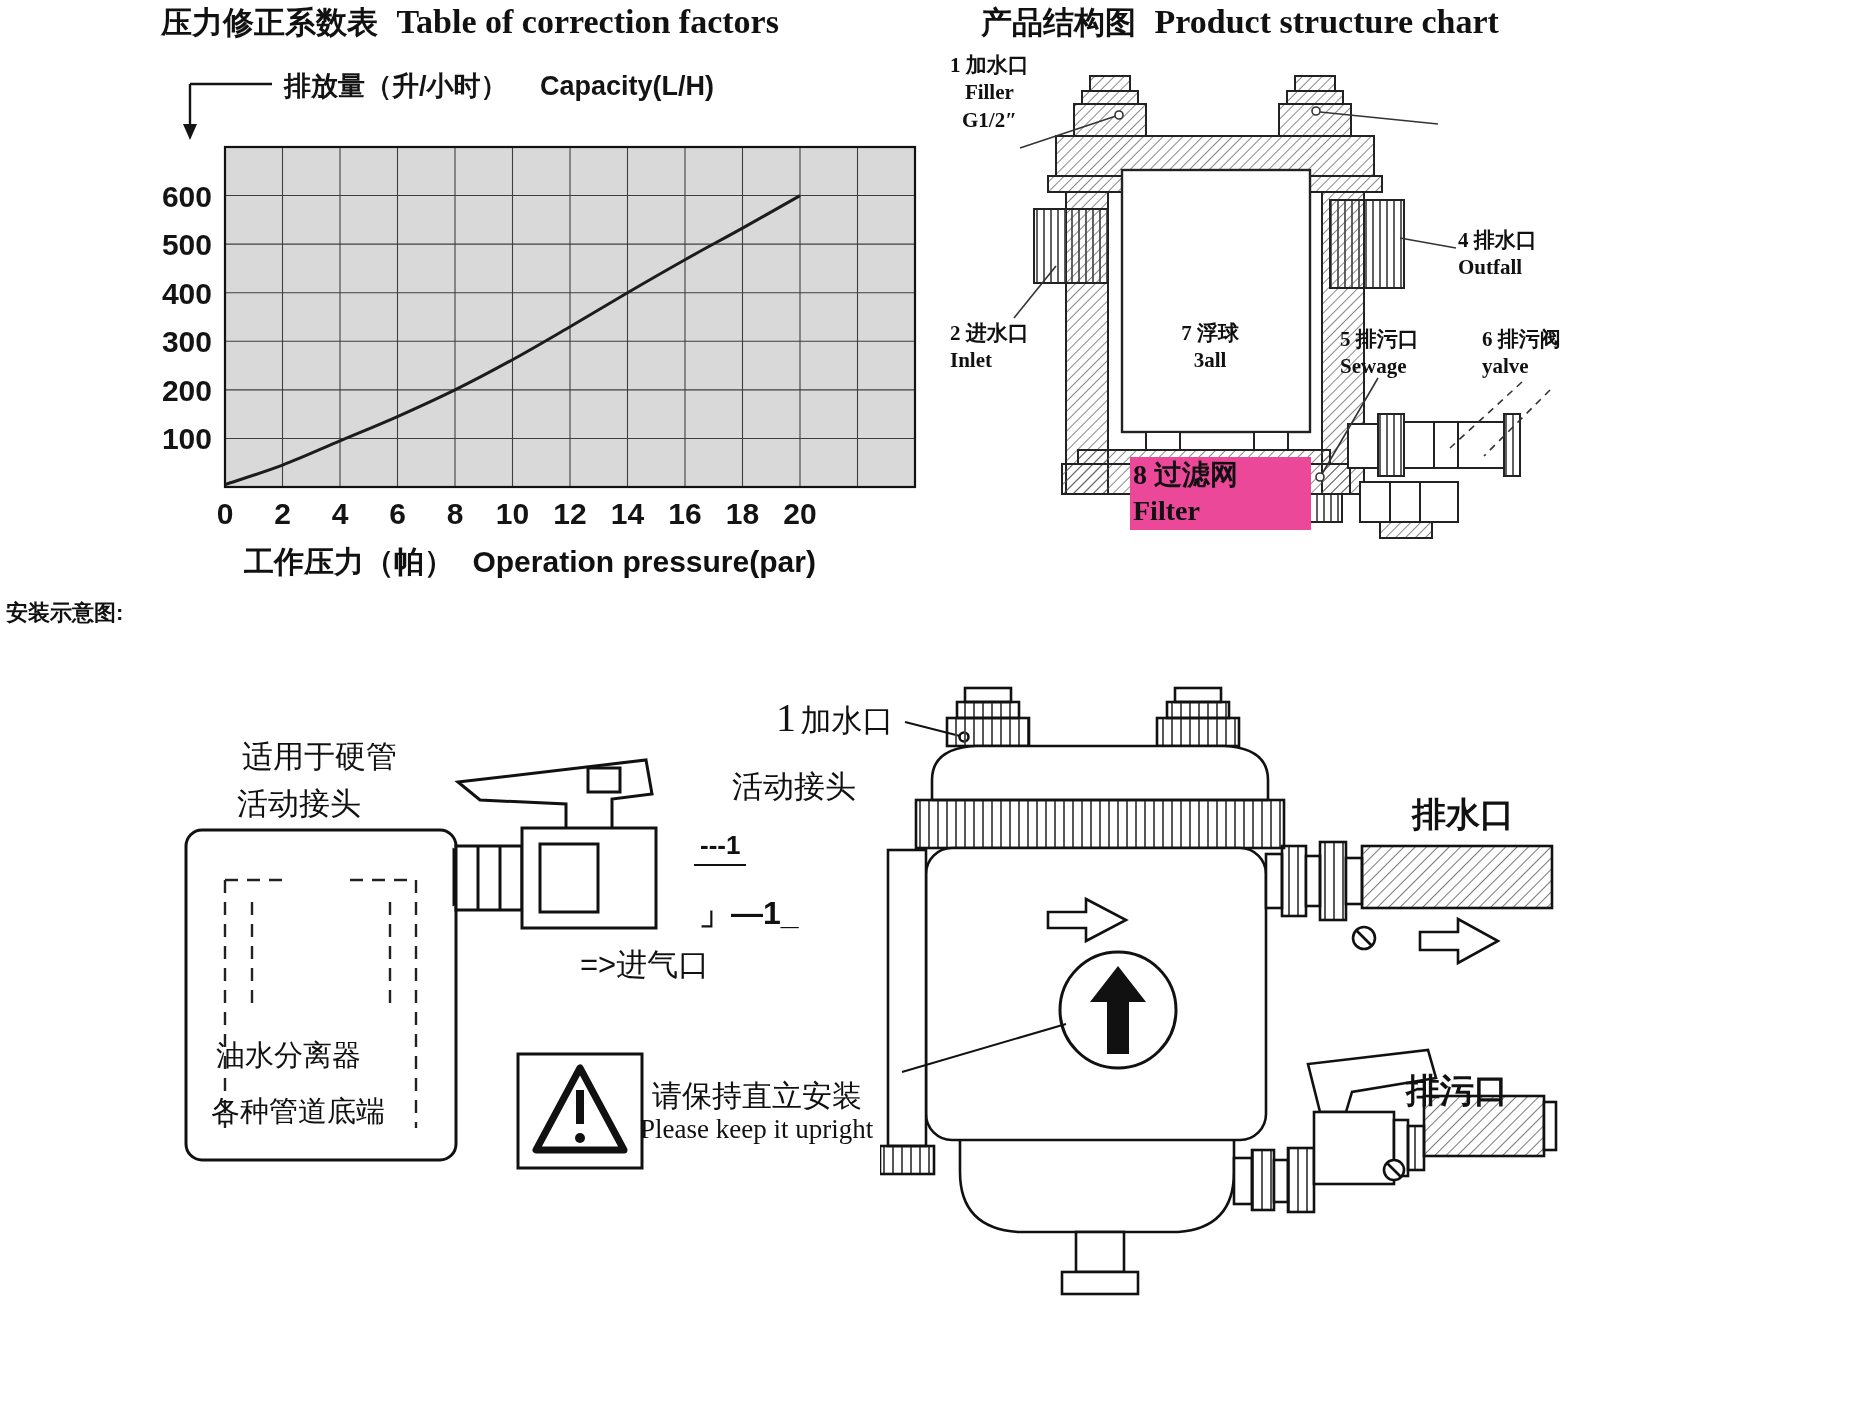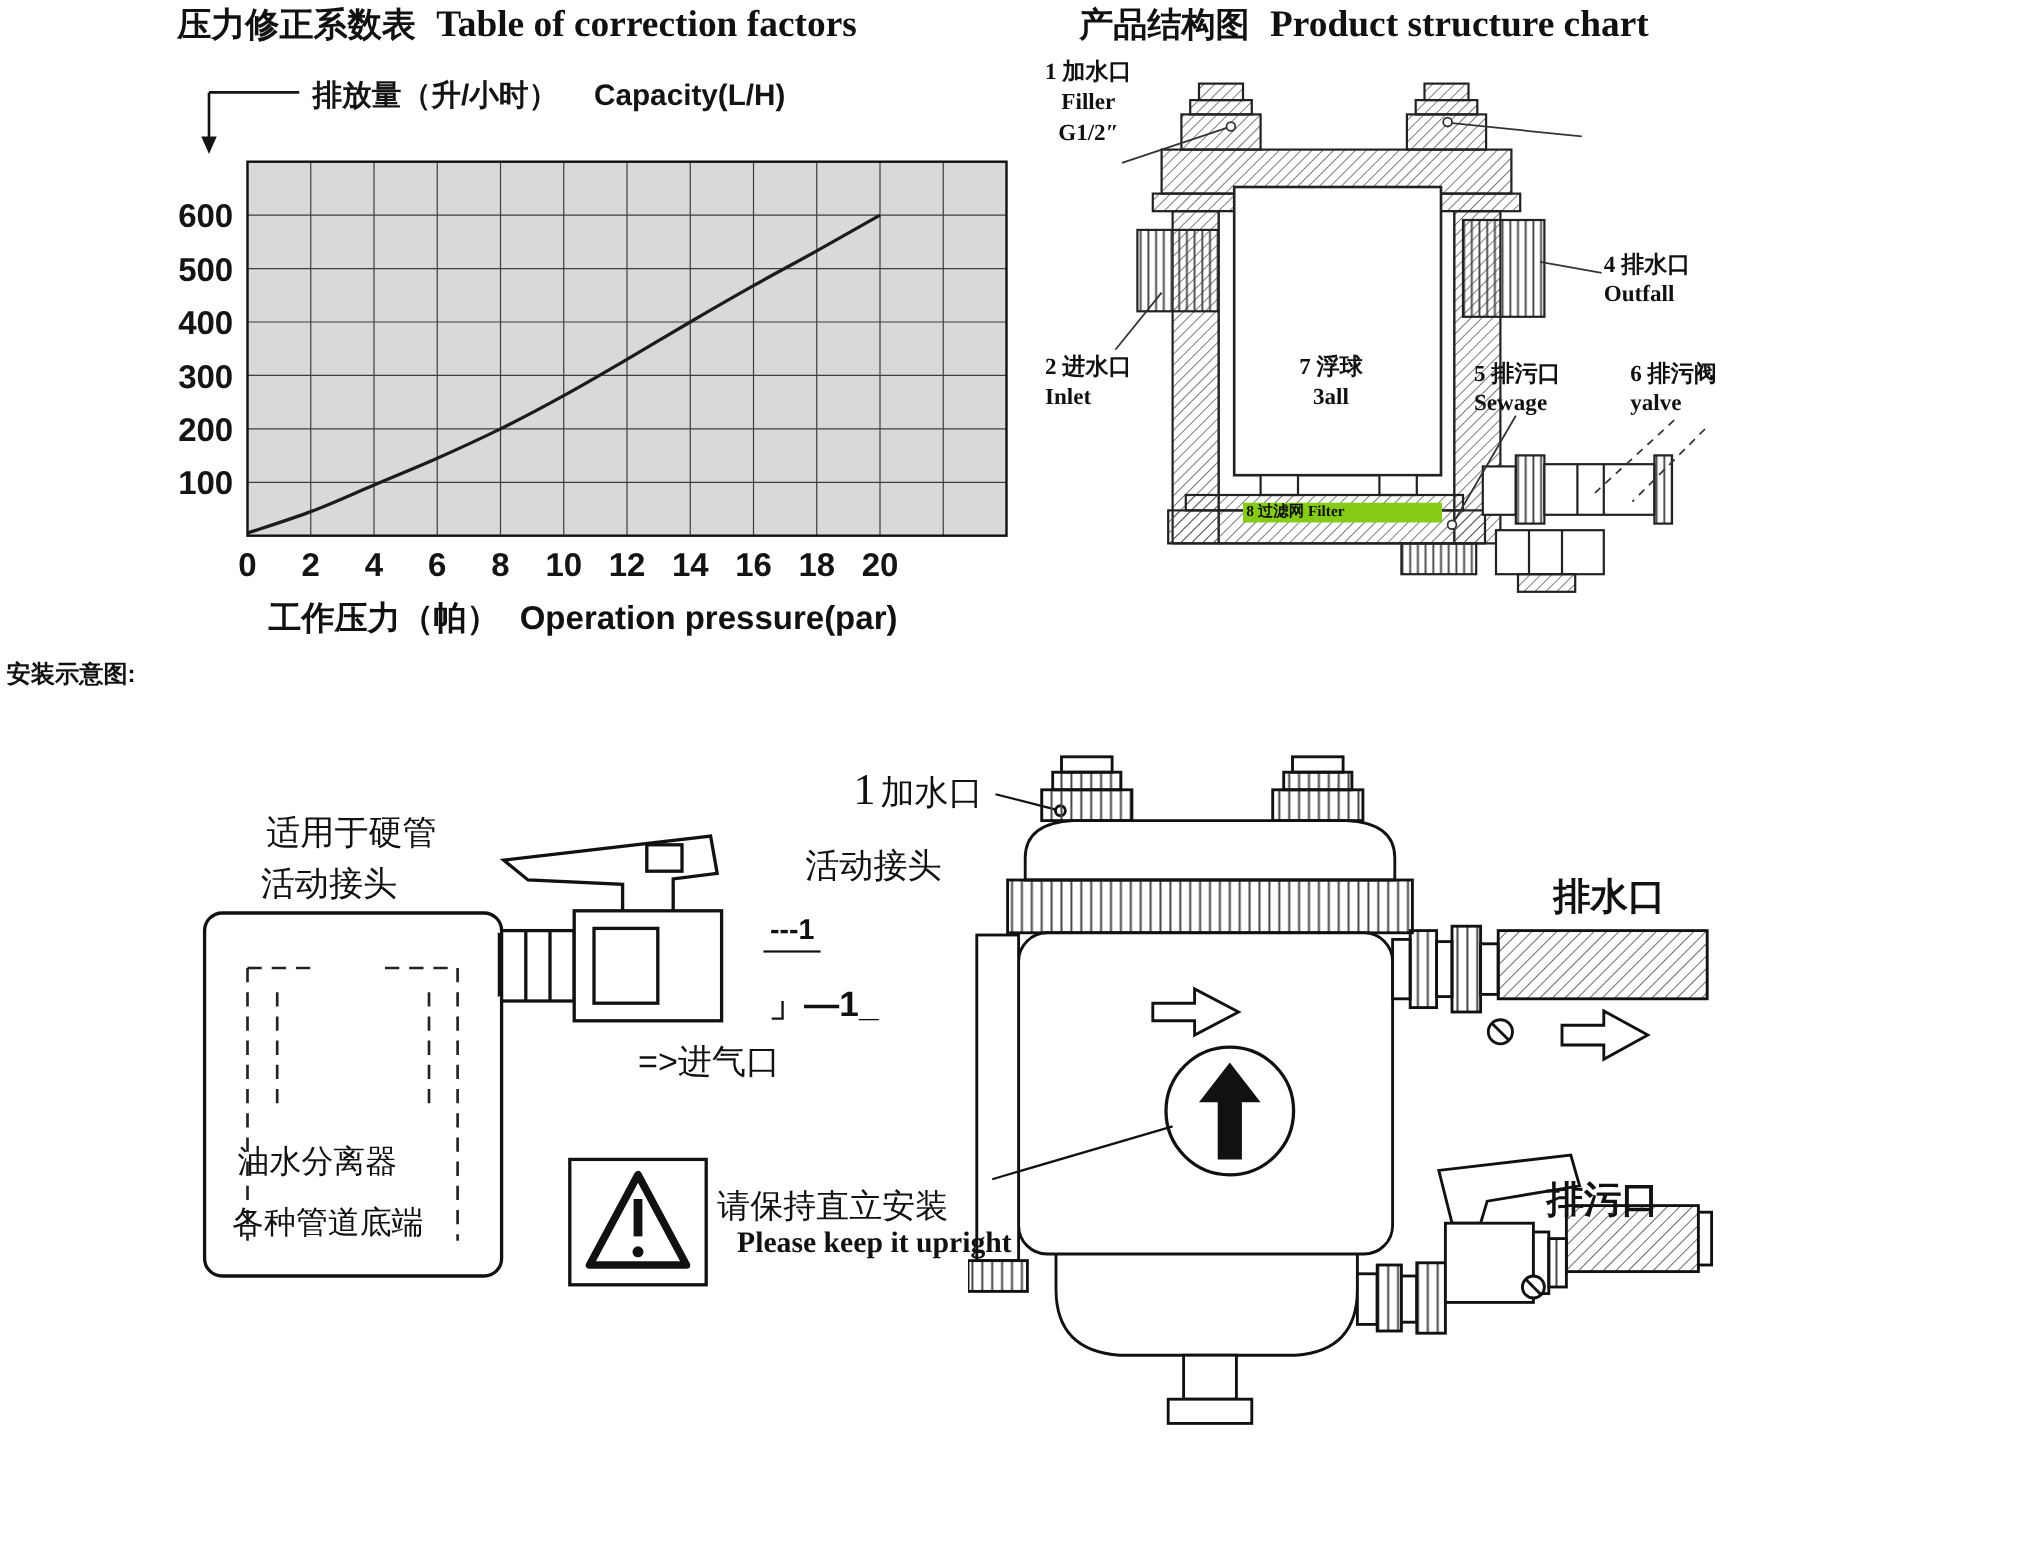--- a/index.html
+++ b/index.html
@@ -18,29 +18,29 @@
   .callout{font-size:27px;font-weight:bold;fill:#141414;font-family:"Liberation Sans",sans-serif;}
   .thin{stroke:#141414;stroke-width:2.4;fill:none;}
   .x-axis-title{margin-left:110px;width:600px;text-align:center;font-size:30px;font-weight:bold;margin-top:10px;}
   .x-axis-title .en{margin-left:10px;}
 
   .structure-block{position:absolute;left:950px;top:52px;width:900px;height:580px;}
   .structure-block svg{position:absolute;left:0;top:0;width:900px;height:560px;}
   .s-label{position:absolute;font-size:21px;font-weight:bold;line-height:1.3;
            font-family:"Liberation Serif","DejaVu Serif",serif;}
   .s-label .line{display:block;}
-  .lbl-filter{background:#84cc16;padding:0 3px;font-size:14px;}
+  .lbl-filter{background:#ec4899;padding:0 3px;font-size:28px;}
 
   .install-heading{position:absolute;left:6px;top:598px;font-size:22px;font-weight:bold;}
   .install-section{position:absolute;left:0;top:680px;width:1850px;height:726px;}
   .svg-left{position:absolute;left:150px;top:0;width:620px;height:726px;}
   .svg-right{position:absolute;left:880px;top:0;width:970px;height:726px;}
   .i-label{position:absolute;white-space:nowrap;}
   .fs31{font-size:31px;} .fs29{font-size:29px;} .fs30{font-size:30px;}
-  .bold{font-weight:bold;padding-left:30px;}
+  .bold{font-weight:normal;}
   .serif{font-family:"Liberation Serif","DejaVu Serif",serif;}
   .big-label{font-size:34px;font-weight:bold;}
   .mark-top{font-size:26px;font-weight:bold;border-bottom:2px solid #111;padding:0 6px 3px 6px;}
   .mark-bottom{font-size:32px;font-weight:bold;}
   .num-big{font-size:40px;font-family:"Liberation Serif",serif;}
 </style>
 </head>
 <body>
 
 <div class="page">

